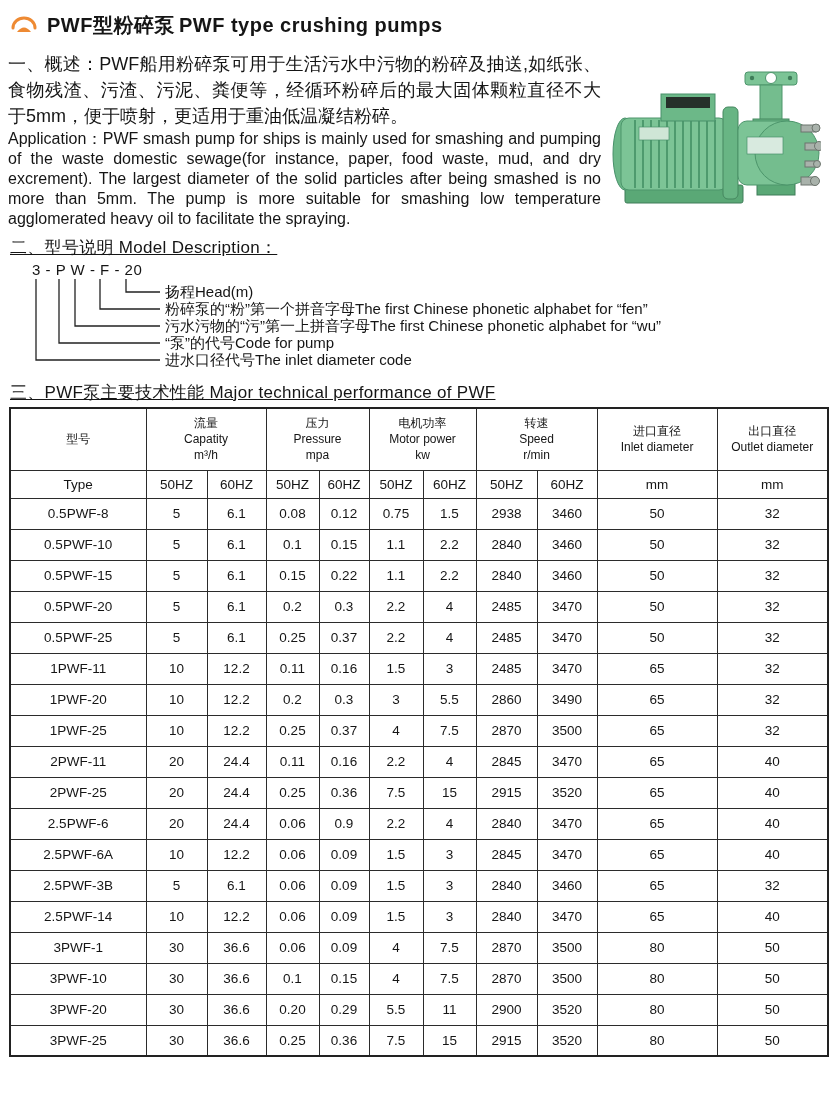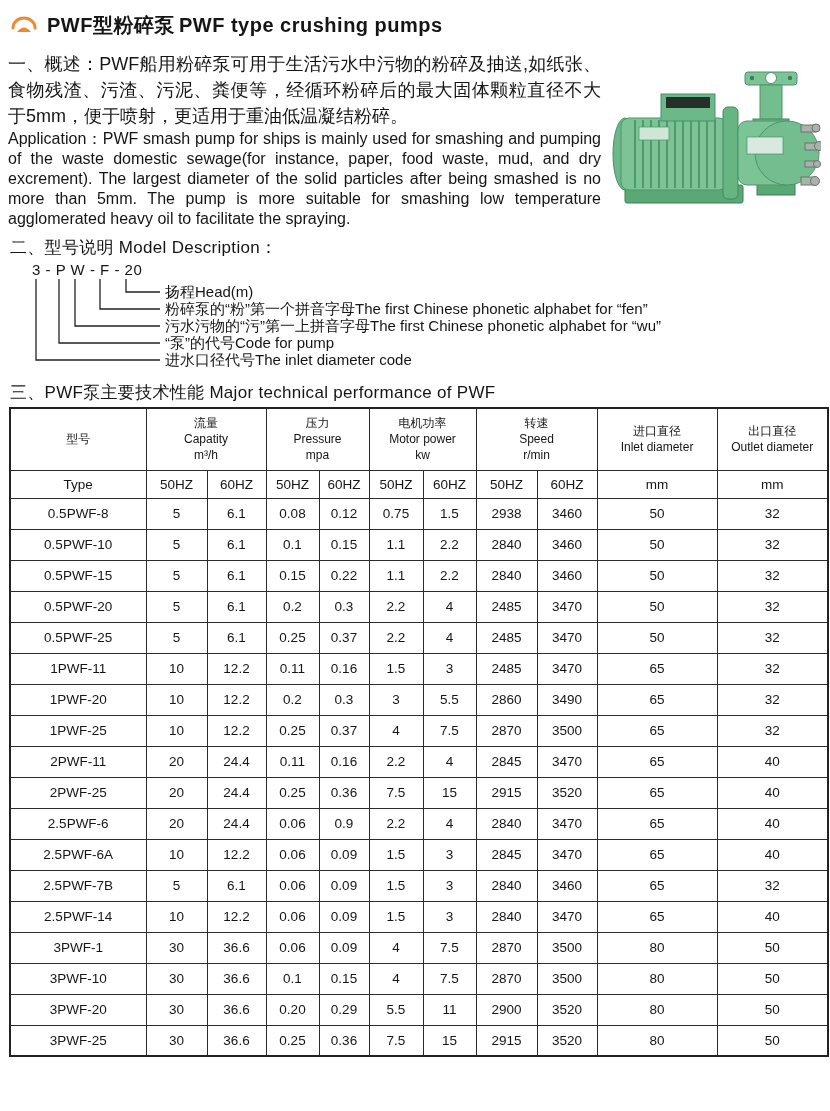--- a/index.html
+++ b/index.html
@@ -13,21 +13,21 @@
   .title { font-size:20px; font-weight:bold; letter-spacing:.5px; }
   .title .en { margin-left:4px; }
 
   
   .overview { margin-top:12px; overflow:hidden; }
   .pump-figure { float:right; width:212px; height:152px; margin:16px 0 2px 8px; background:#fff; }
   .overview p.zh { font-size:18px; line-height:26px; text-align:justify; }
   .overview p.en { font-size:16px; line-height:20px; text-align:justify; }
 
   
-  h2.sec { font-size:17px; font-weight:400; margin:7px 0 1px 2px; letter-spacing:.3px; }
+  h2.sec { font-size:17px; font-weight:400; margin:7px 0 1px 2px; letter-spacing:.3px;text-decoration:underline; }
 
   
   .diagram { margin:0 0 4px 4px; }
   .diagram svg text { font-family:"Liberation Sans","DejaVu Sans",sans-serif; fill:#151515; }
   .diagram .code { font-size:15px; letter-spacing:.5px; }
   .diagram .lbl { font-size:15px; }
 
   
   table.spec { border-collapse:collapse; margin:3px 0 0 1px; table-layout:fixed; width:818px; }
   table.spec th, table.spec td { border:1px solid #2b2b2b; text-align:center; vertical-align:middle;
@@ -344,21 +344,21 @@
           <td>0.06</td>
           <td>0.09</td>
           <td>1.5</td>
           <td>3</td>
           <td>2845</td>
           <td>3470</td>
           <td>65</td>
           <td>40</td>
         </tr>
         <tr>
-          <td>2.5PWF-7B</td>
+          <td>2.5PWF-3B</td>
           <td>5</td>
           <td>6.1</td>
           <td>0.06</td>
           <td>0.09</td>
           <td>1.5</td>
           <td>3</td>
           <td>2840</td>
           <td>3460</td>
           <td>65</td>
           <td>32</td>

